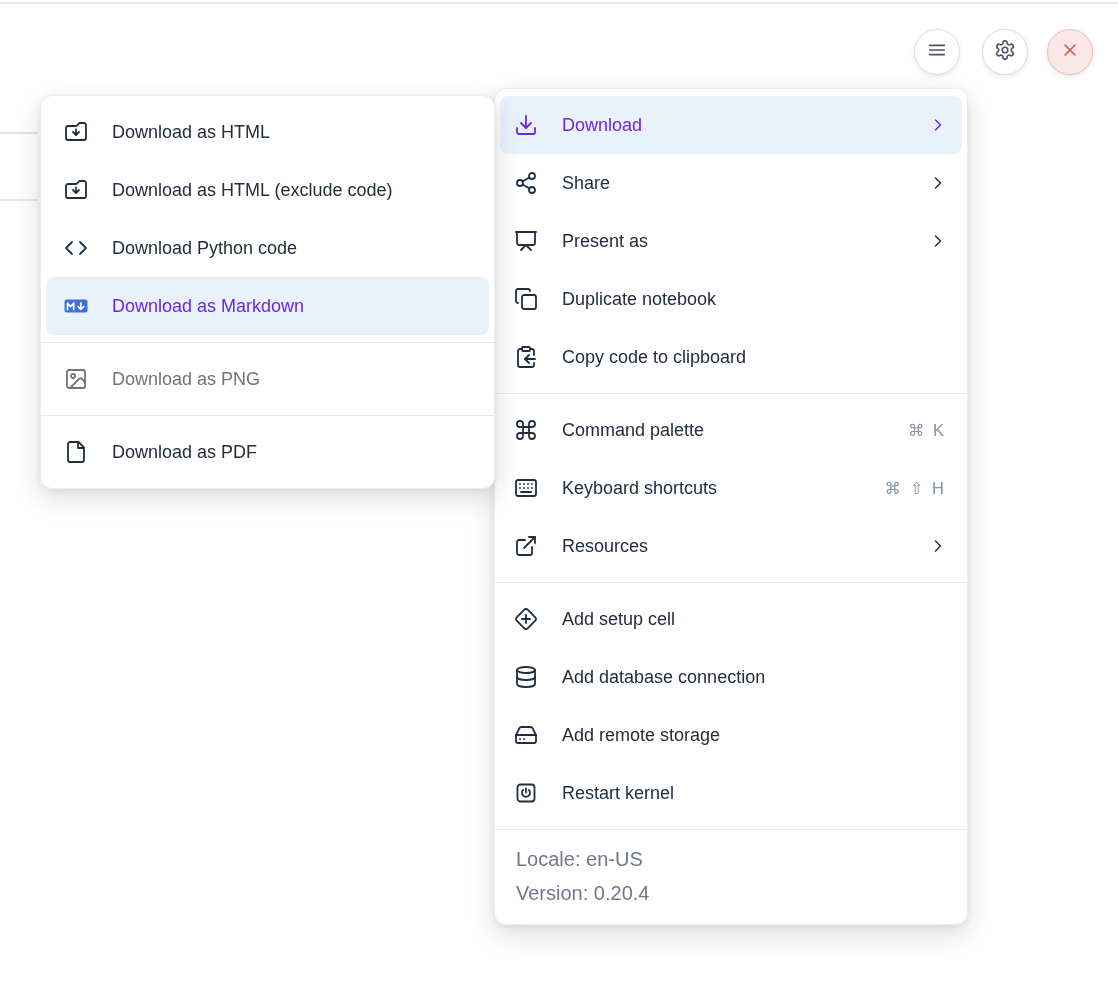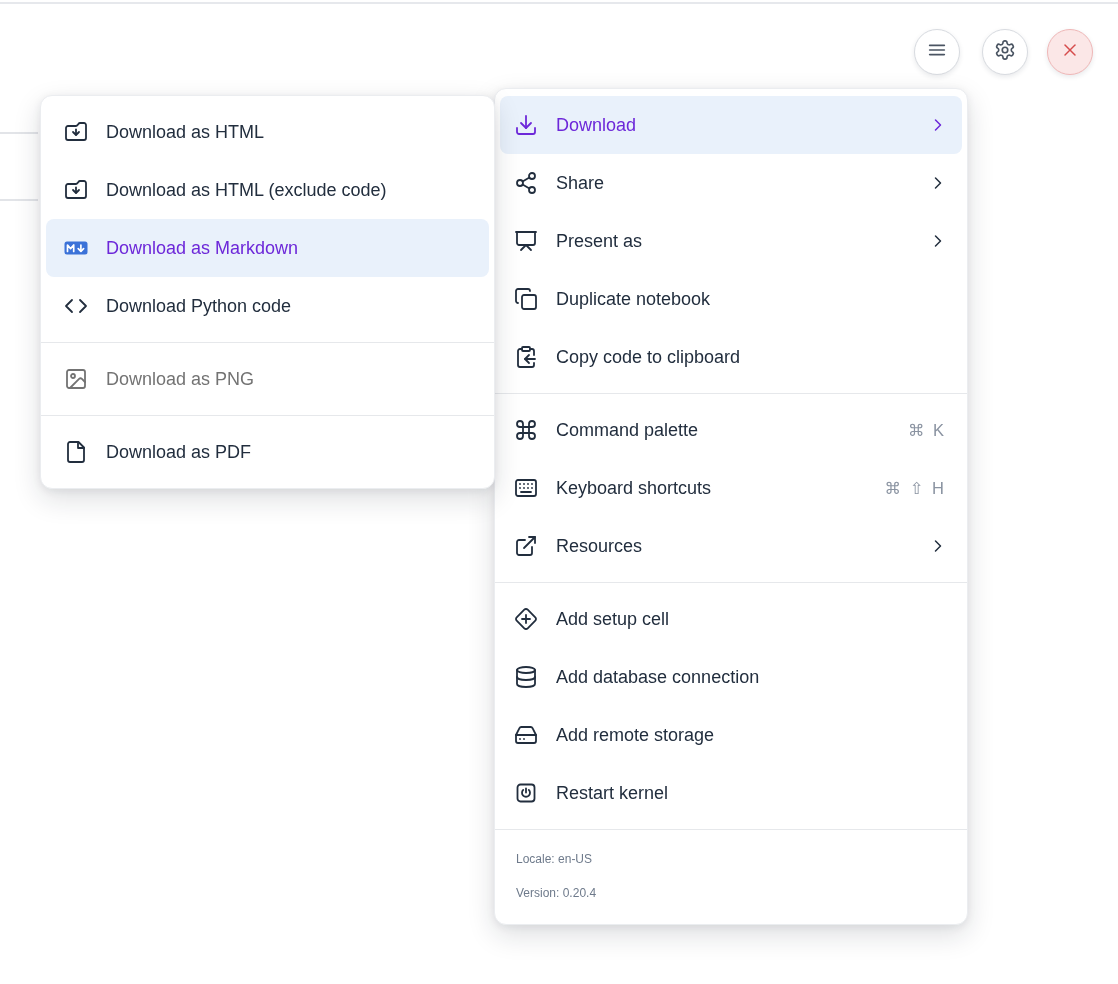--- a/index.html
+++ b/index.html
@@ -43,21 +43,21 @@
   }
   .main-menu { left: 494px; top: 88px; width: 474px; z-index: 10; }
   .sub-menu  { left: 40px;  top: 95px; width: 455px; z-index: 20; }
 
   .menu-section { padding: 7px 5px; }
   .menu-section + .menu-section { border-top: 1px solid #e6e8eb; }
 
   .menu-item {
     height: 58px;
     display: flex; align-items: center;
-    gap: 18px;
+    gap: 24px;
     padding: 0 14px;
     border-radius: 8px;
     font-size: 18px;
     color: #222E3E;
     cursor: pointer;
     white-space: nowrap;
   }
   .sub-menu .menu-item { padding: 0 18px; }
   .menu-item.active { background: #E9F1FB; color: #6d28d9; }
   .menu-item.disabled { color: #737373; cursor: default; }
@@ -71,21 +71,21 @@
     margin-left: auto;
     color: #8A93A1;
     font-size: 16.5px;
     letter-spacing: 2px;
     padding-right: 2px;
   }
 
   .menu-footer {
     border-top: 1px solid #e6e8eb;
     padding: 12px 21px 14px 21px;
-    font-size: 12px;
+    font-size: 20px;
     color: #6e7a8b;
   }
   .menu-footer .footer-line { line-height: 24px; padding: 5px 0; }
 
   svg.stroke-ic { fill: none; stroke: currentColor; stroke-width: 1.8; stroke-linecap: round; stroke-linejoin: round; }
 </style>
 </head>
 <body>
 
 <div class="top-hairline"></div>
@@ -319,41 +319,41 @@
             <g transform="scale(-1,1) translate(-24,0)">
               <path d="M20 20a2 2 0 0 0 2-2V8a2 2 0 0 0-2-2h-7.9a2 2 0 0 1-1.69-.9L9.6 3.9A2 2 0 0 0 7.93 3H4a2 2 0 0 0-2 2v13a2 2 0 0 0 2 2Z"></path>
               <path d="M12 9.5v5"></path>
               <path d="m15 12-3 3-3-3"></path>
             </g>
           </svg>
       </span>
       <span class="mi-label">Download as HTML (exclude code)</span>
     </div>
 
+    <div class="menu-item">
+      <span class="mi-icon">
+        <svg class="stroke-ic" viewBox="0 0 24 24">
+            <polyline points="16 18 22 12 16 6"></polyline>
+            <polyline points="8 6 2 12 8 18"></polyline>
+          </svg>
+      </span>
+      <span class="mi-label">Download Python code</span>
+    </div>
+
     <div class="menu-item active">
       <span class="mi-icon">
         <svg viewBox="0 0 24 24" width="24" height="24">
           <rect x="0.5" y="5.5" width="23" height="13" rx="2.5" fill="#3B72D8"></rect>
           <path d="M3.5 15.5v-6.5l3.1 3.6 3.1-3.6v6.5" fill="none" stroke="#ffffff" stroke-width="1.7" stroke-linecap="round" stroke-linejoin="round"></path>
           <path d="M16.9 9v6" fill="none" stroke="#ffffff" stroke-width="1.7" stroke-linecap="round"></path>
           <path d="m14.2 12.6 2.7 2.7 2.7-2.7" fill="none" stroke="#ffffff" stroke-width="1.7" stroke-linecap="round" stroke-linejoin="round"></path>
         </svg>
       </span>
       <span class="mi-label">Download as Markdown</span>
     </div>
-
-    <div class="menu-item">
-      <span class="mi-icon">
-        <svg class="stroke-ic" viewBox="0 0 24 24">
-            <polyline points="16 18 22 12 16 6"></polyline>
-            <polyline points="8 6 2 12 8 18"></polyline>
-          </svg>
-      </span>
-      <span class="mi-label">Download Python code</span>
-    </div>
   </div>
 
   <div class="menu-section">
     <div class="menu-item disabled">
       <span class="mi-icon">
         <svg class="stroke-ic" viewBox="0 0 24 24">
             <rect x="3" y="3" width="18" height="18" rx="2"></rect>
             <circle cx="9" cy="9" r="2"></circle>
             <path d="m21 15-3.086-3.086a2 2 0 0 0-2.828 0L6 21"></path>
           </svg>

